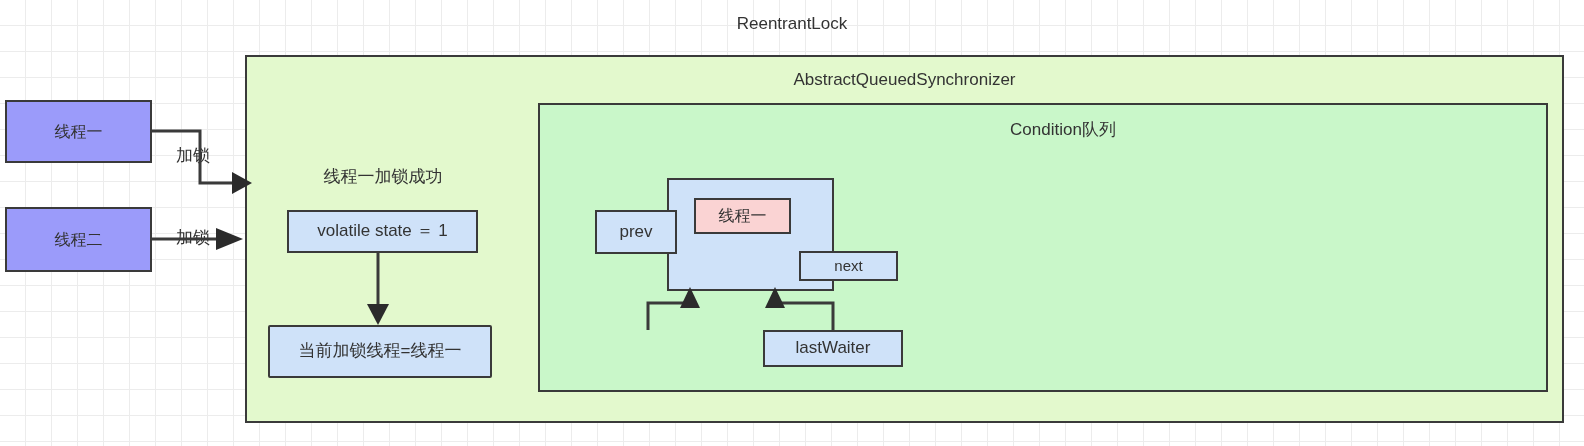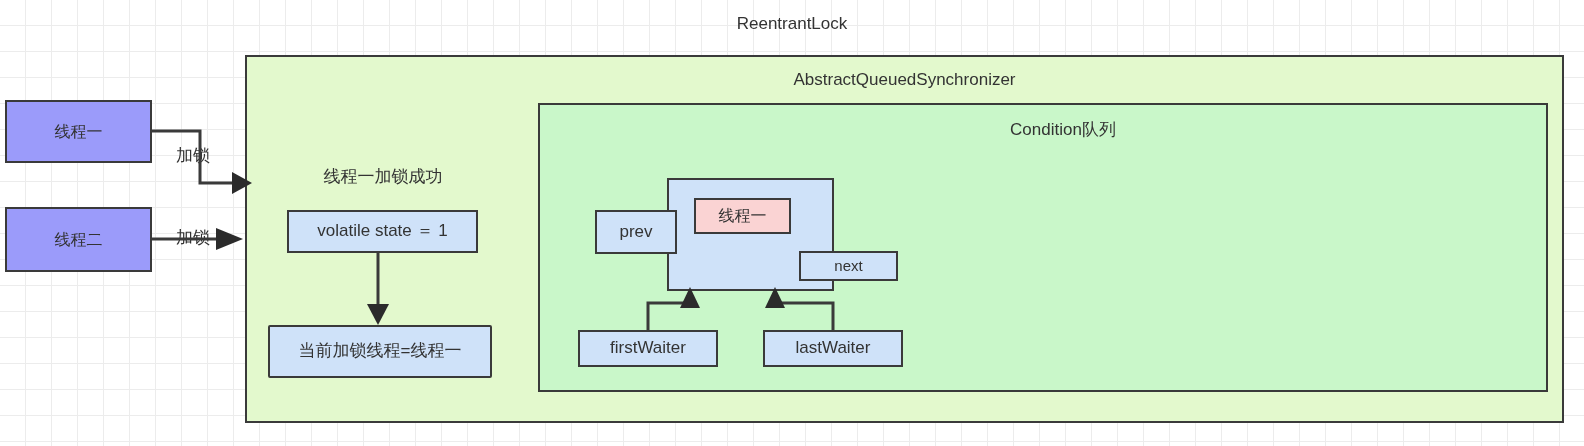--- a/index.html
+++ b/index.html
@@ -149,21 +149,20 @@
   <div class="label" id="lock-success-label">线程一加锁成功</div>
 
   <div class="box state-box" id="state-box">volatile state ＝ 1</div>
   <div class="box state-box" id="current-thread-box">当前加锁线程=线程一</div>
 
   <div class="box" id="node-box"></div>
   <div class="box" id="prev-box">prev</div>
   <div class="box" id="next-box">next</div>
   <div class="box" id="node-thread-box">线程一</div>
 
-  <div class="box" id="first-waiter-box">firstWaiter</div>
   <div class="box" id="last-waiter-box">lastWaiter</div>
 
   <svg class="overlay" viewBox="0 0 1584 446">
     <g stroke="#3a3a3a" stroke-width="3" fill="none">
 
       <path d="M152 131 L200 131 L200 183 L232 183"></path>
 
       <path d="M152 239 L216 239"></path>
 
       <path d="M378 253 L378 308"></path>

